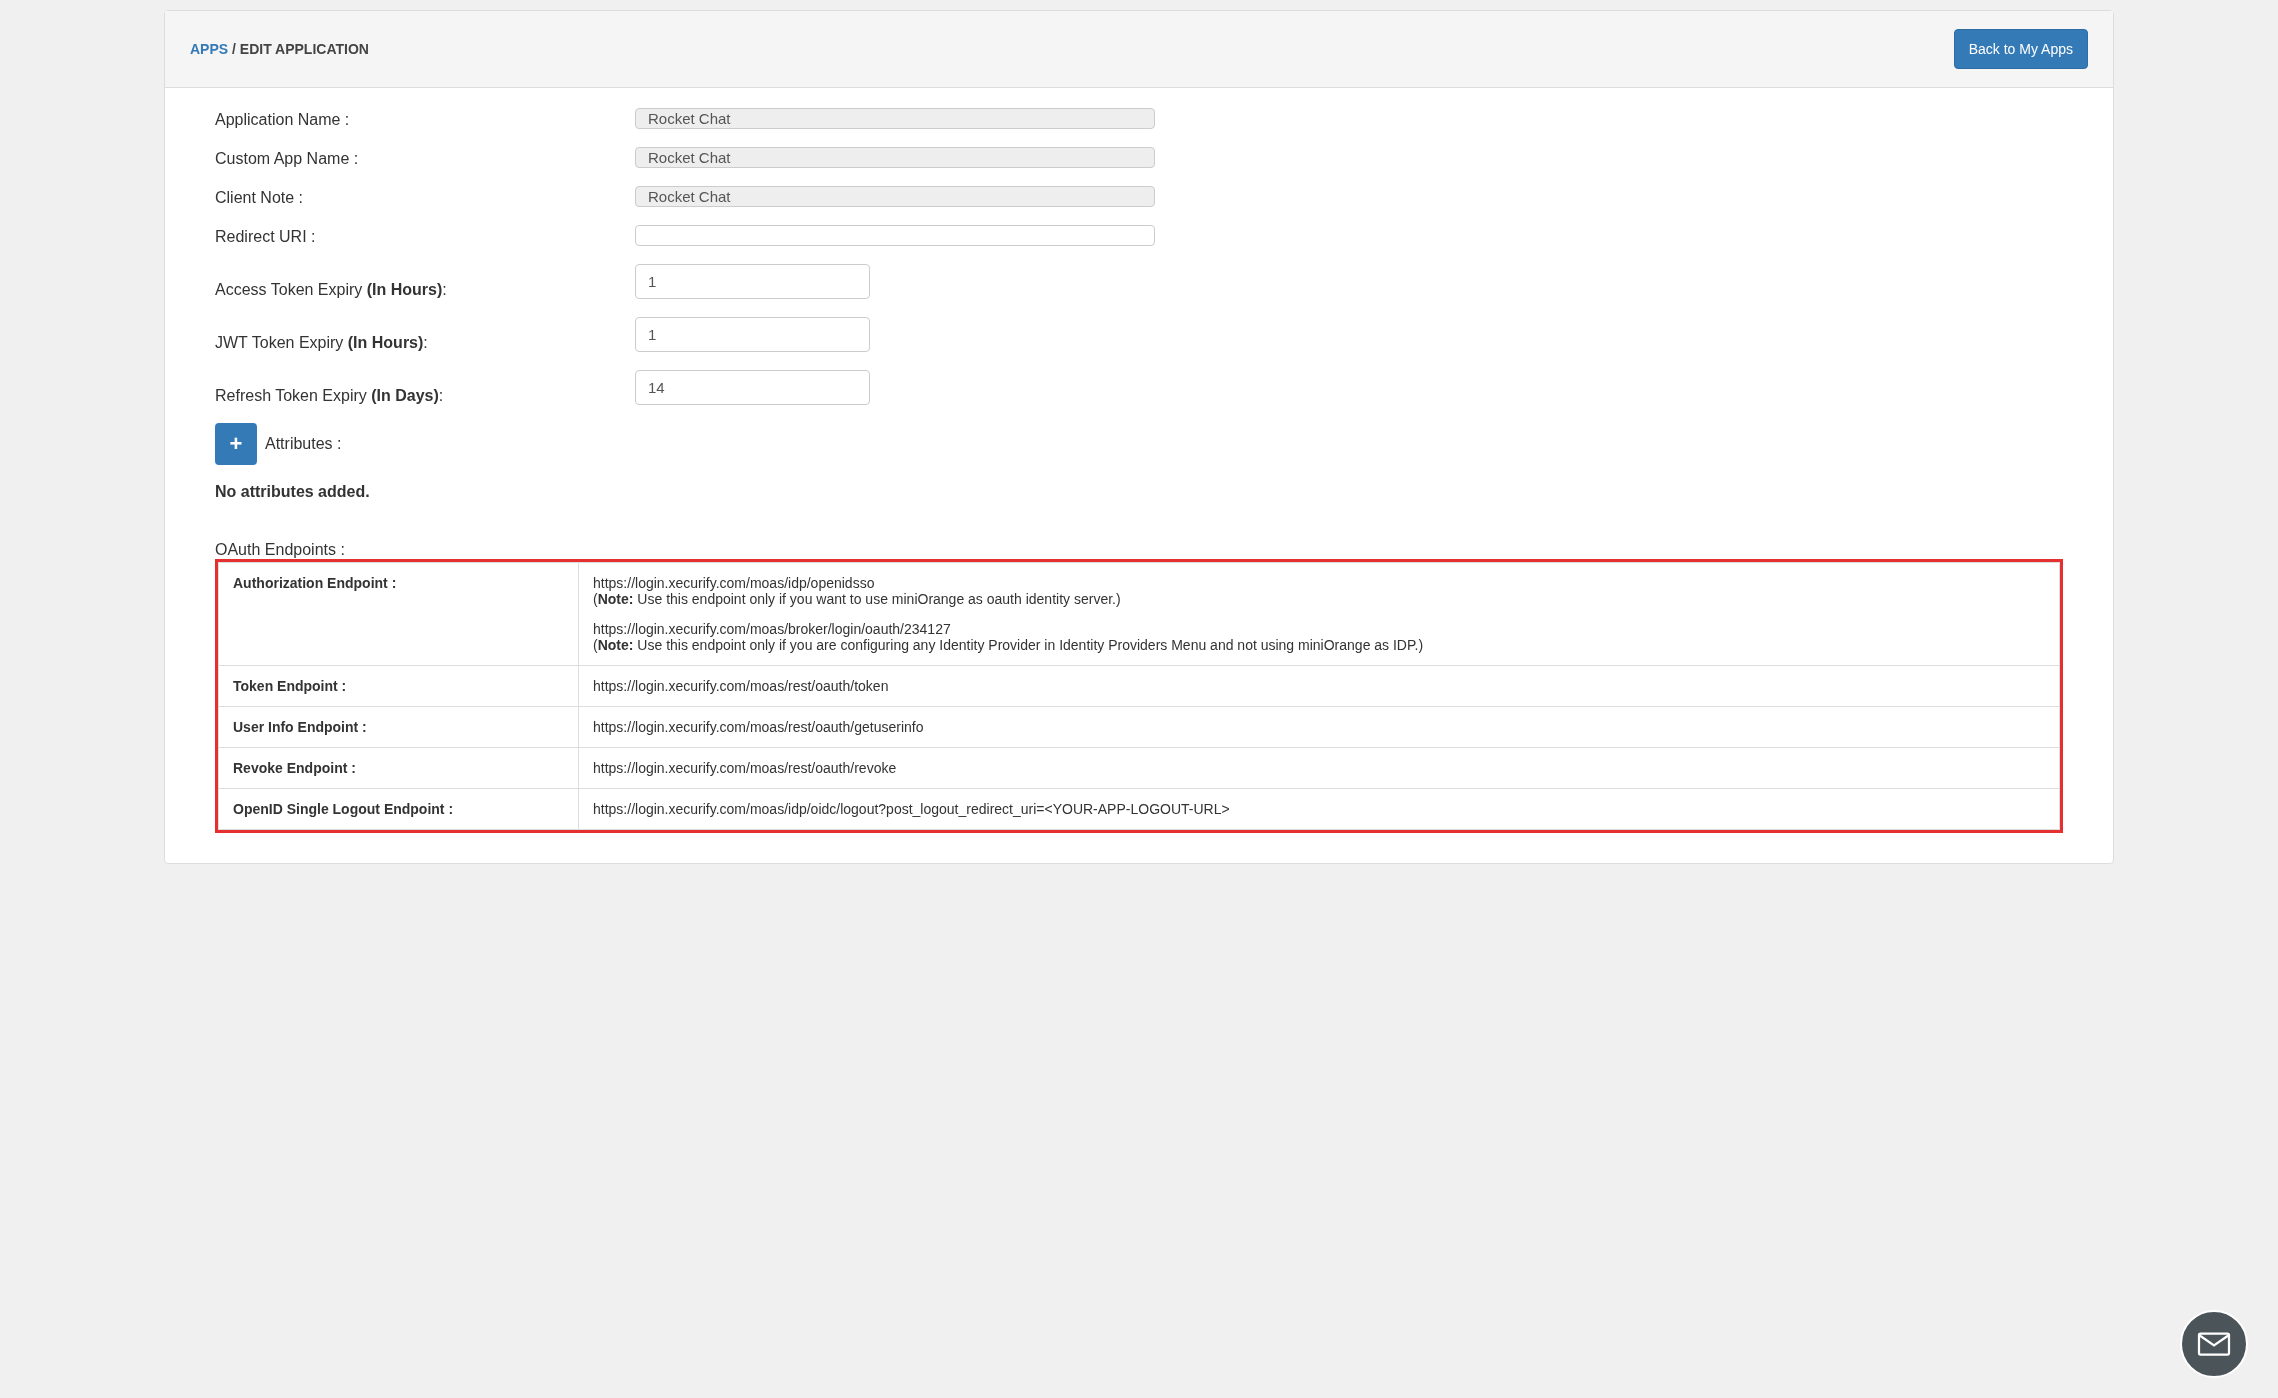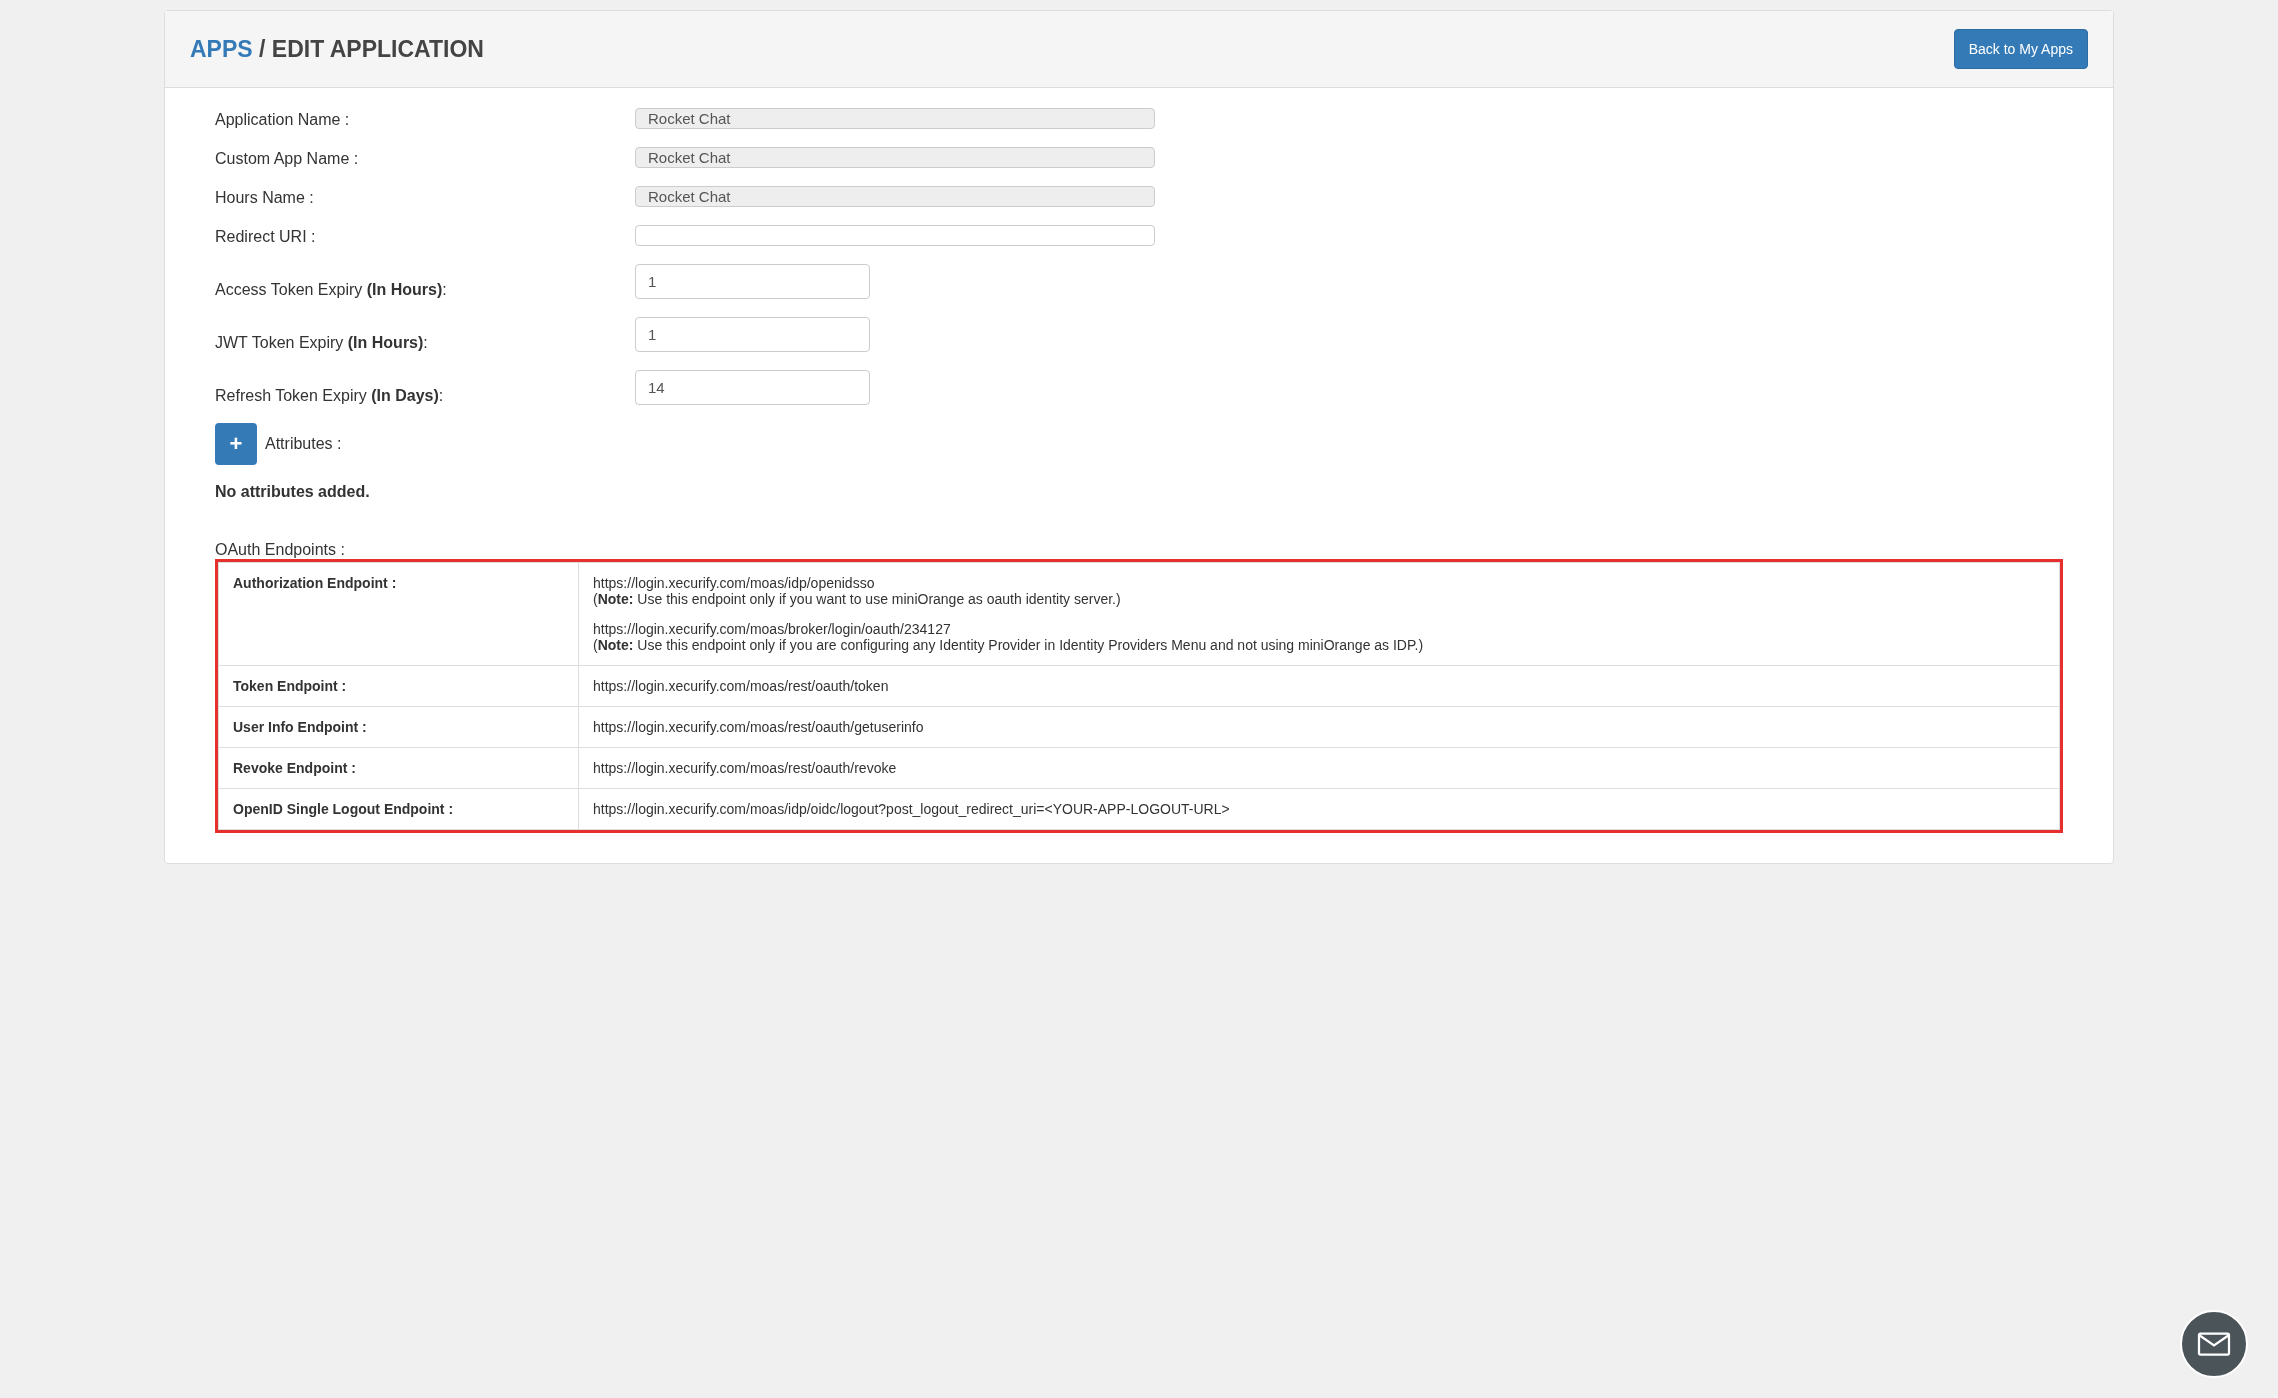--- a/index.html
+++ b/index.html
@@ -22,21 +22,21 @@
     }
     .panel-header {
       background: #f5f5f5;
       border-bottom: 1px solid #ddd;
       padding: 18px 25px;
       display: flex;
       justify-content: space-between;
       align-items: center;
     }
     .breadcrumb {
-      font-size: 23px;
+      font-size: 14px;
       font-weight: 700;
       color: #444;
     }
     .breadcrumb .apps-link {
       color: #337ab7;
     }
     .btn-primary {
       background: #337ab7;
       color: #fff;
       border: 1px solid #2e6da4;
@@ -202,21 +202,21 @@
       <div class="form-label">Application Name :</div>
       <input class="form-input" readonly="" value="Rocket Chat" style="">
     </div>
 
     <div class="form-row">
       <div class="form-label">Custom App Name :</div>
       <input class="form-input" readonly="" value="Rocket Chat" style="">
     </div>
 
     <div class="form-row">
-      <div class="form-label">Hours Name :</div>
+      <div class="form-label">Client Note :</div>
       <input class="form-input" readonly="" value="Rocket Chat" style="">
     </div>
 
     <div class="form-row">
       <div class="form-label">Redirect URI :</div>
       <input class="form-input" value="" style="">
     </div>
 
 
     <div class="form-row">

